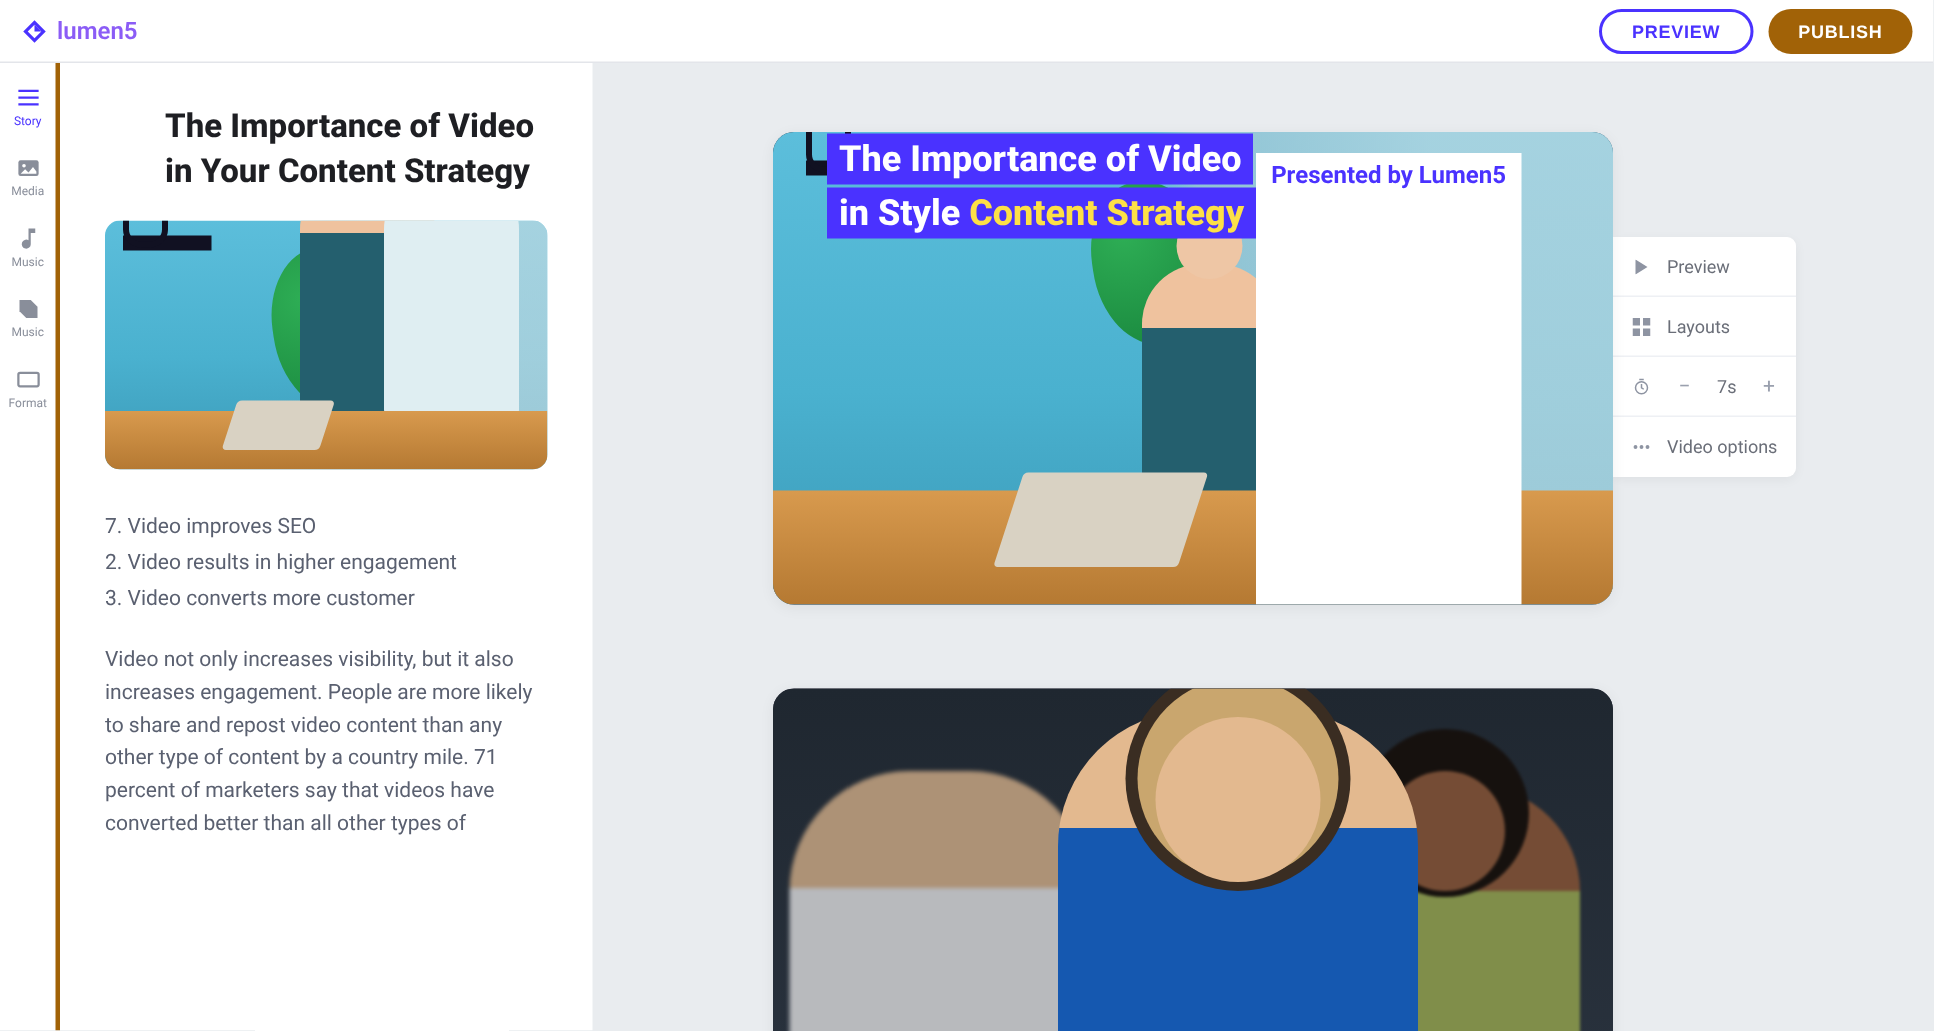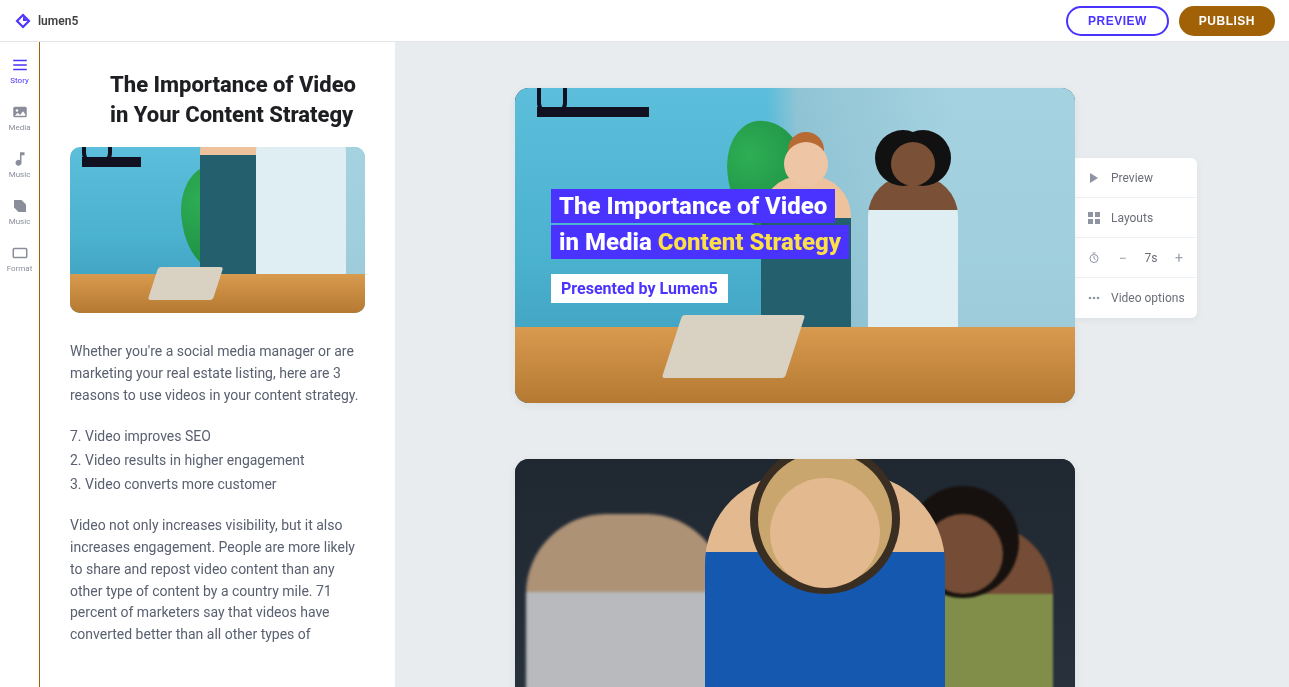--- a/index.html
+++ b/index.html
@@ -17,21 +17,21 @@
     background: #fff;
     border-bottom: 1px solid #e3e5ea;
     display: flex;
     align-items: center;
     padding: 0 14px;
     position: relative;
     z-index: 5;
   }
   .logo {
     display: flex; align-items: center; gap: 6px;
-    color: #404040; font-weight: 600; font-size: 12px;
+    color: #8b5cf6; font-weight: 600; font-size: 16px;
   }
   .logo-mark { width: 18px; height: 18px; }
   .topbar-spacer { flex: 1; }
   .btn {
     height: 30px;
     padding: 0 20px;
     border-radius: 16px;
     font-size: 12px;
     font-weight: 700;
     letter-spacing: .5px;
@@ -54,21 +54,21 @@
   
   .shell {
     display: flex;
     height: calc(100% - 42px);
   }
 
   
   .rail {
     width: 40px;
     background: #fff;
-    border-right: 1px solid #a16207;
+    border-right: 3px solid #a16207;
     display: flex;
     flex-direction: column;
     align-items: center;
     padding-top: 14px;
     gap: 18px;
   }
   .rail-item {
     width: 100%;
     display: flex;
     flex-direction: column;
@@ -159,21 +159,21 @@
   }
   .tool-row:last-child { border-bottom: none; }
   .tool-row .ico { width: 14px; flex-shrink: 0; display:flex; align-items:center; justify-content:center; color:#8e94a2; }
   .tool-row.duration { gap: 0; justify-content: space-between; }
   .dur-btn { color:#9aa0ae; cursor:pointer; padding:0 2px; font-size:14px; line-height:1;}
   .dur-val { font-size:12px; color:#6a6e78; }
 
   
   .slide1-overlay {
     position: absolute; inset: 0;
-    display: flex; flex-direction: column; justify-content: center;
+    display: flex; flex-direction: row; 
     padding-left: 36px;
   }
   .s1-line {
     display: inline;
     font-weight: 800;
     font-size: 24px;
     line-height: 1.5;
     color: #fff;
   }
   .s1-line .bg-span { background: #4a32ff; padding: 3px 8px; box-decoration-break: clone; -webkit-box-decoration-break: clone;}
@@ -338,21 +338,20 @@
         <div class="shelf"></div>
         <div class="plant"></div>
         <div class="personA"></div>
         <div class="personB"></div>
         <div class="desk"></div>
         <div class="laptop"></div>
       </div>
     </div>
 
     <div class="story-body">
-      <p>Whether you're a social media manager or are marketing your real estate listing, here are 3 reasons to use videos in your content strategy.</p>
       <div class="list">
         <div>7. Video improves SEO</div>
         <div>2. Video results in higher engagement</div>
         <div>3. Video converts more customer</div>
       </div>
       <p>Video not only increases visibility, but it also increases engagement. People are more likely to share and repost video content than any other type of content by a country mile. 71 percent of marketers say that videos have converted better than all other types of</p>
     </div>
   </div>
 
   <div class="canvas">
@@ -364,21 +363,21 @@
           <div class="shelf"></div>
           <div class="plant"></div>
           <div class="personA"></div>
           <div class="personB"></div>
           <div class="desk"></div>
           <div class="laptop"></div>
         </div>
         <div class="slide1-overlay">
           <div>
             <span class="s1-line"><span class="bg-span">The Importance of Video</span></span><br>
-            <span class="s1-line"><span class="bg-span"><span>in Media </span><span class="s1-high">Content Strategy</span></span></span>
+            <span class="s1-line"><span class="bg-span"><span>in Style </span><span class="s1-high">Content Strategy</span></span></span>
           </div>
           <div class="s1-sub">Presented by Lumen5</div>
         </div>
       </div>
 
       <div class="slide-tools">
         <div class="tool-row">
           <span class="ico">
             <svg width="10" height="10" viewBox="0 0 10 10">
                 <path fill="currentColor" d="M1 0l8 5-8 5z"></path>

